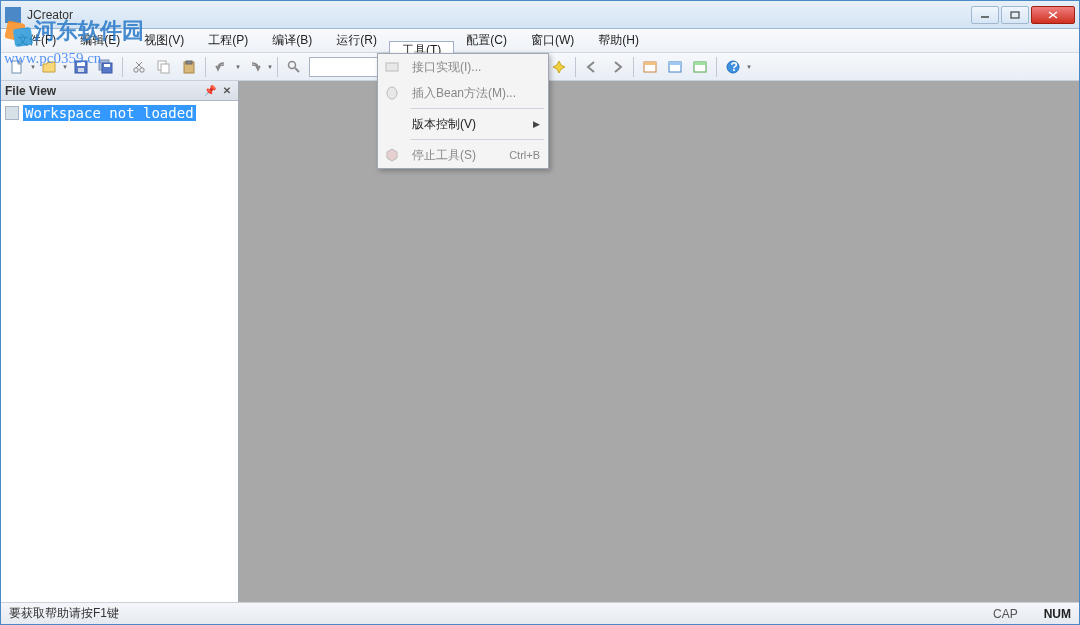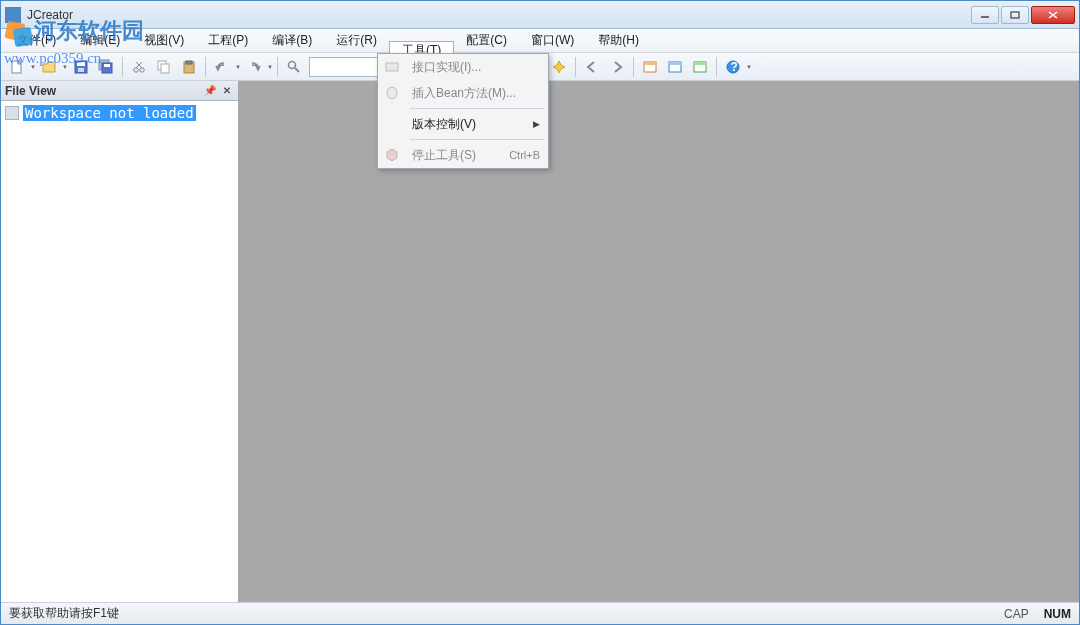--- a/index.html
+++ b/index.html
@@ -24,21 +24,21 @@
 .panelhdr{height:20px;background:linear-gradient(#e8ecf2,#d8dfe8);border-bottom:1px solid #b0b8c4;display:flex;align-items:center;padding:0 4px;font-weight:bold;color:#333}
 .panelhdr .sp{flex:1}
 .pinbtn,.closebtn{width:14px;height:14px;display:flex;align-items:center;justify-content:center;font-size:10px;color:#555;margin-left:2px}
 .tree{flex:1;background:#fff;padding:4px}
 .treerow{display:flex;align-items:center;gap:4px;height:16px}
 .treeicon{width:14px;height:14px;background:#d8e0e8;border:1px solid #a8b4c4}
 .treelabel{background:#3399ff;color:#fff;font-family:"SimSun",monospace;padding:0 2px;font-size:14px}
 .content{flex:1;background:#a8a8a8;position:relative}
 .statusbar{height:22px;background:linear-gradient(#f4f6fa,#e6eaf0);border-top:1px solid #c8d0dc;display:flex;align-items:center;padding:0 8px;color:#333}
 .statusbar .sp{flex:1}
-.statcell{margin-left:15px;color:#555}
+.statcell{margin-left:26px;color:#555}
 .statcell.b{font-weight:bold;color:#222}
 .dropdown{position:absolute;top:53px;left:377px;width:172px;background:#f4f4f4;border:1px solid #a0a8b8;box-shadow:2px 2px 5px rgba(0,0,0,0.25);z-index:100}
 .dditem{height:26px;display:flex;align-items:center;padding:0 8px 0 0;color:#888}
 .dditem.enabled{color:#222}
 .ddicon{width:28px;height:26px;display:flex;align-items:center;justify-content:center;margin-right:6px}
 .ddtext{flex:1}
 .ddshort{color:#888;font-size:11px;margin-left:8px}
 .ddarrow{font-size:9px;color:#444;margin-left:8px}
 .ddsep{height:1px;background:#d0d4dc;margin:2px 4px 2px 32px}
 .watermark{position:absolute;top:16px;left:4px;pointer-events:none;z-index:200;opacity:0.85}

